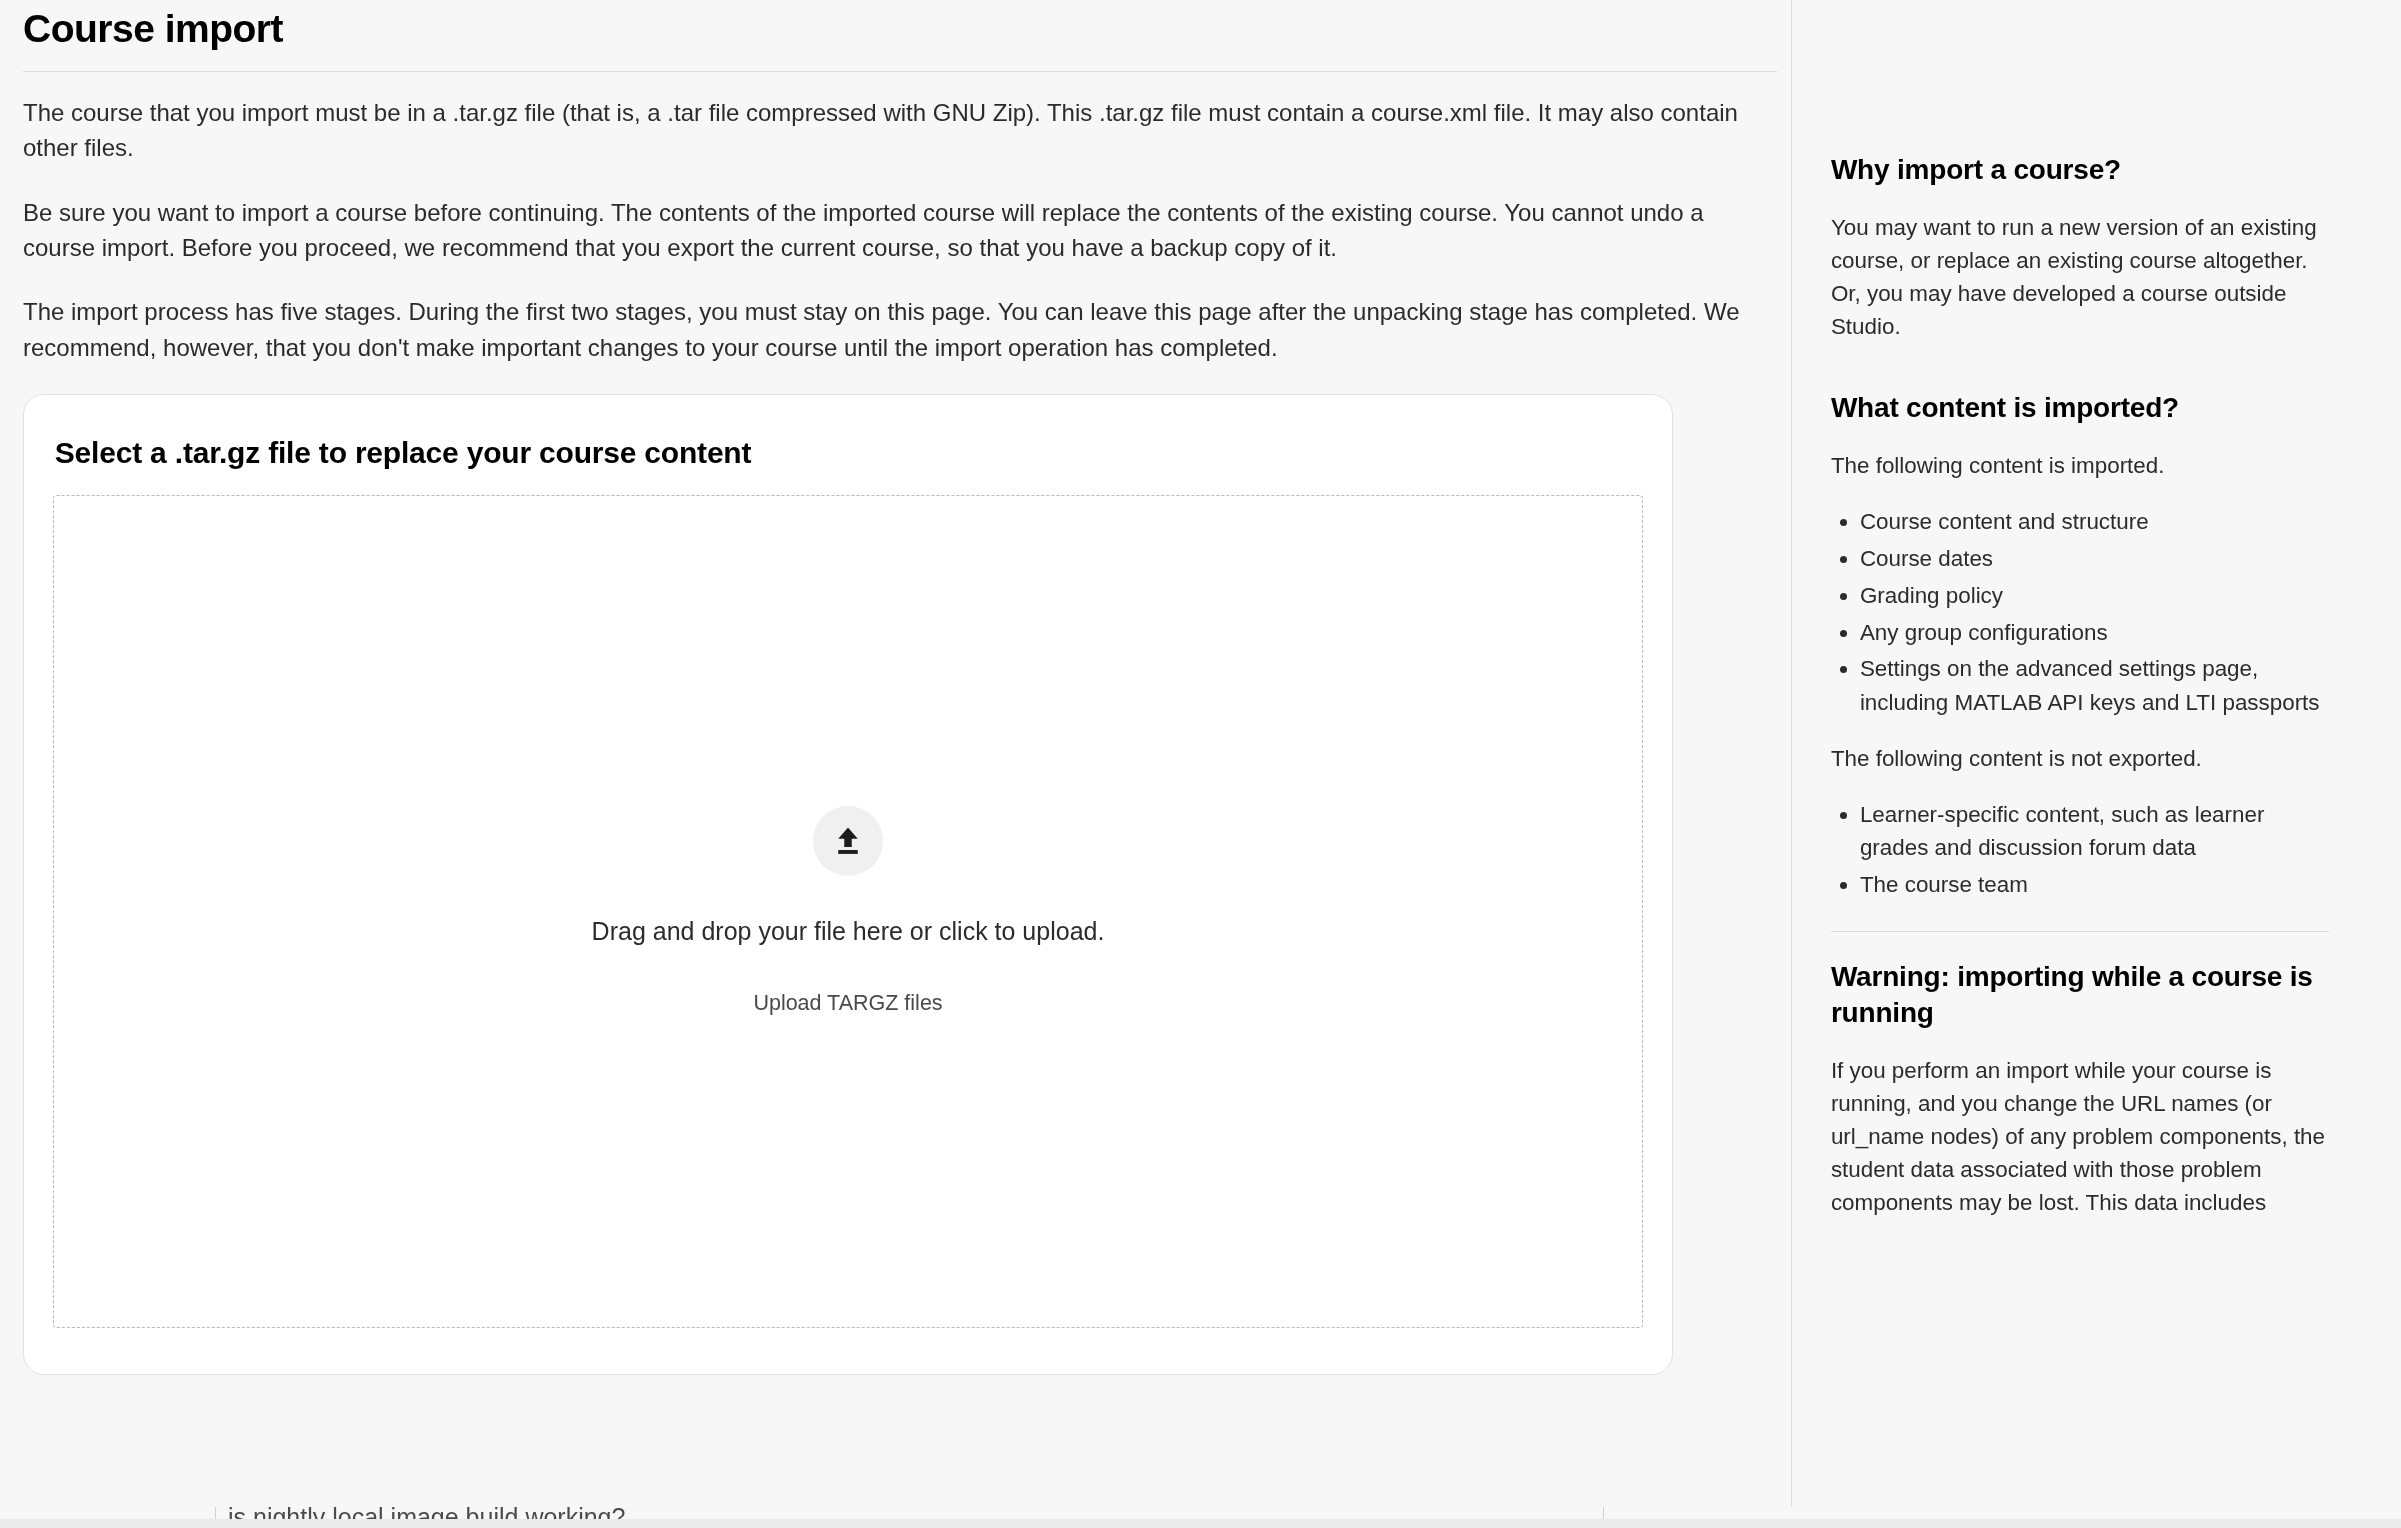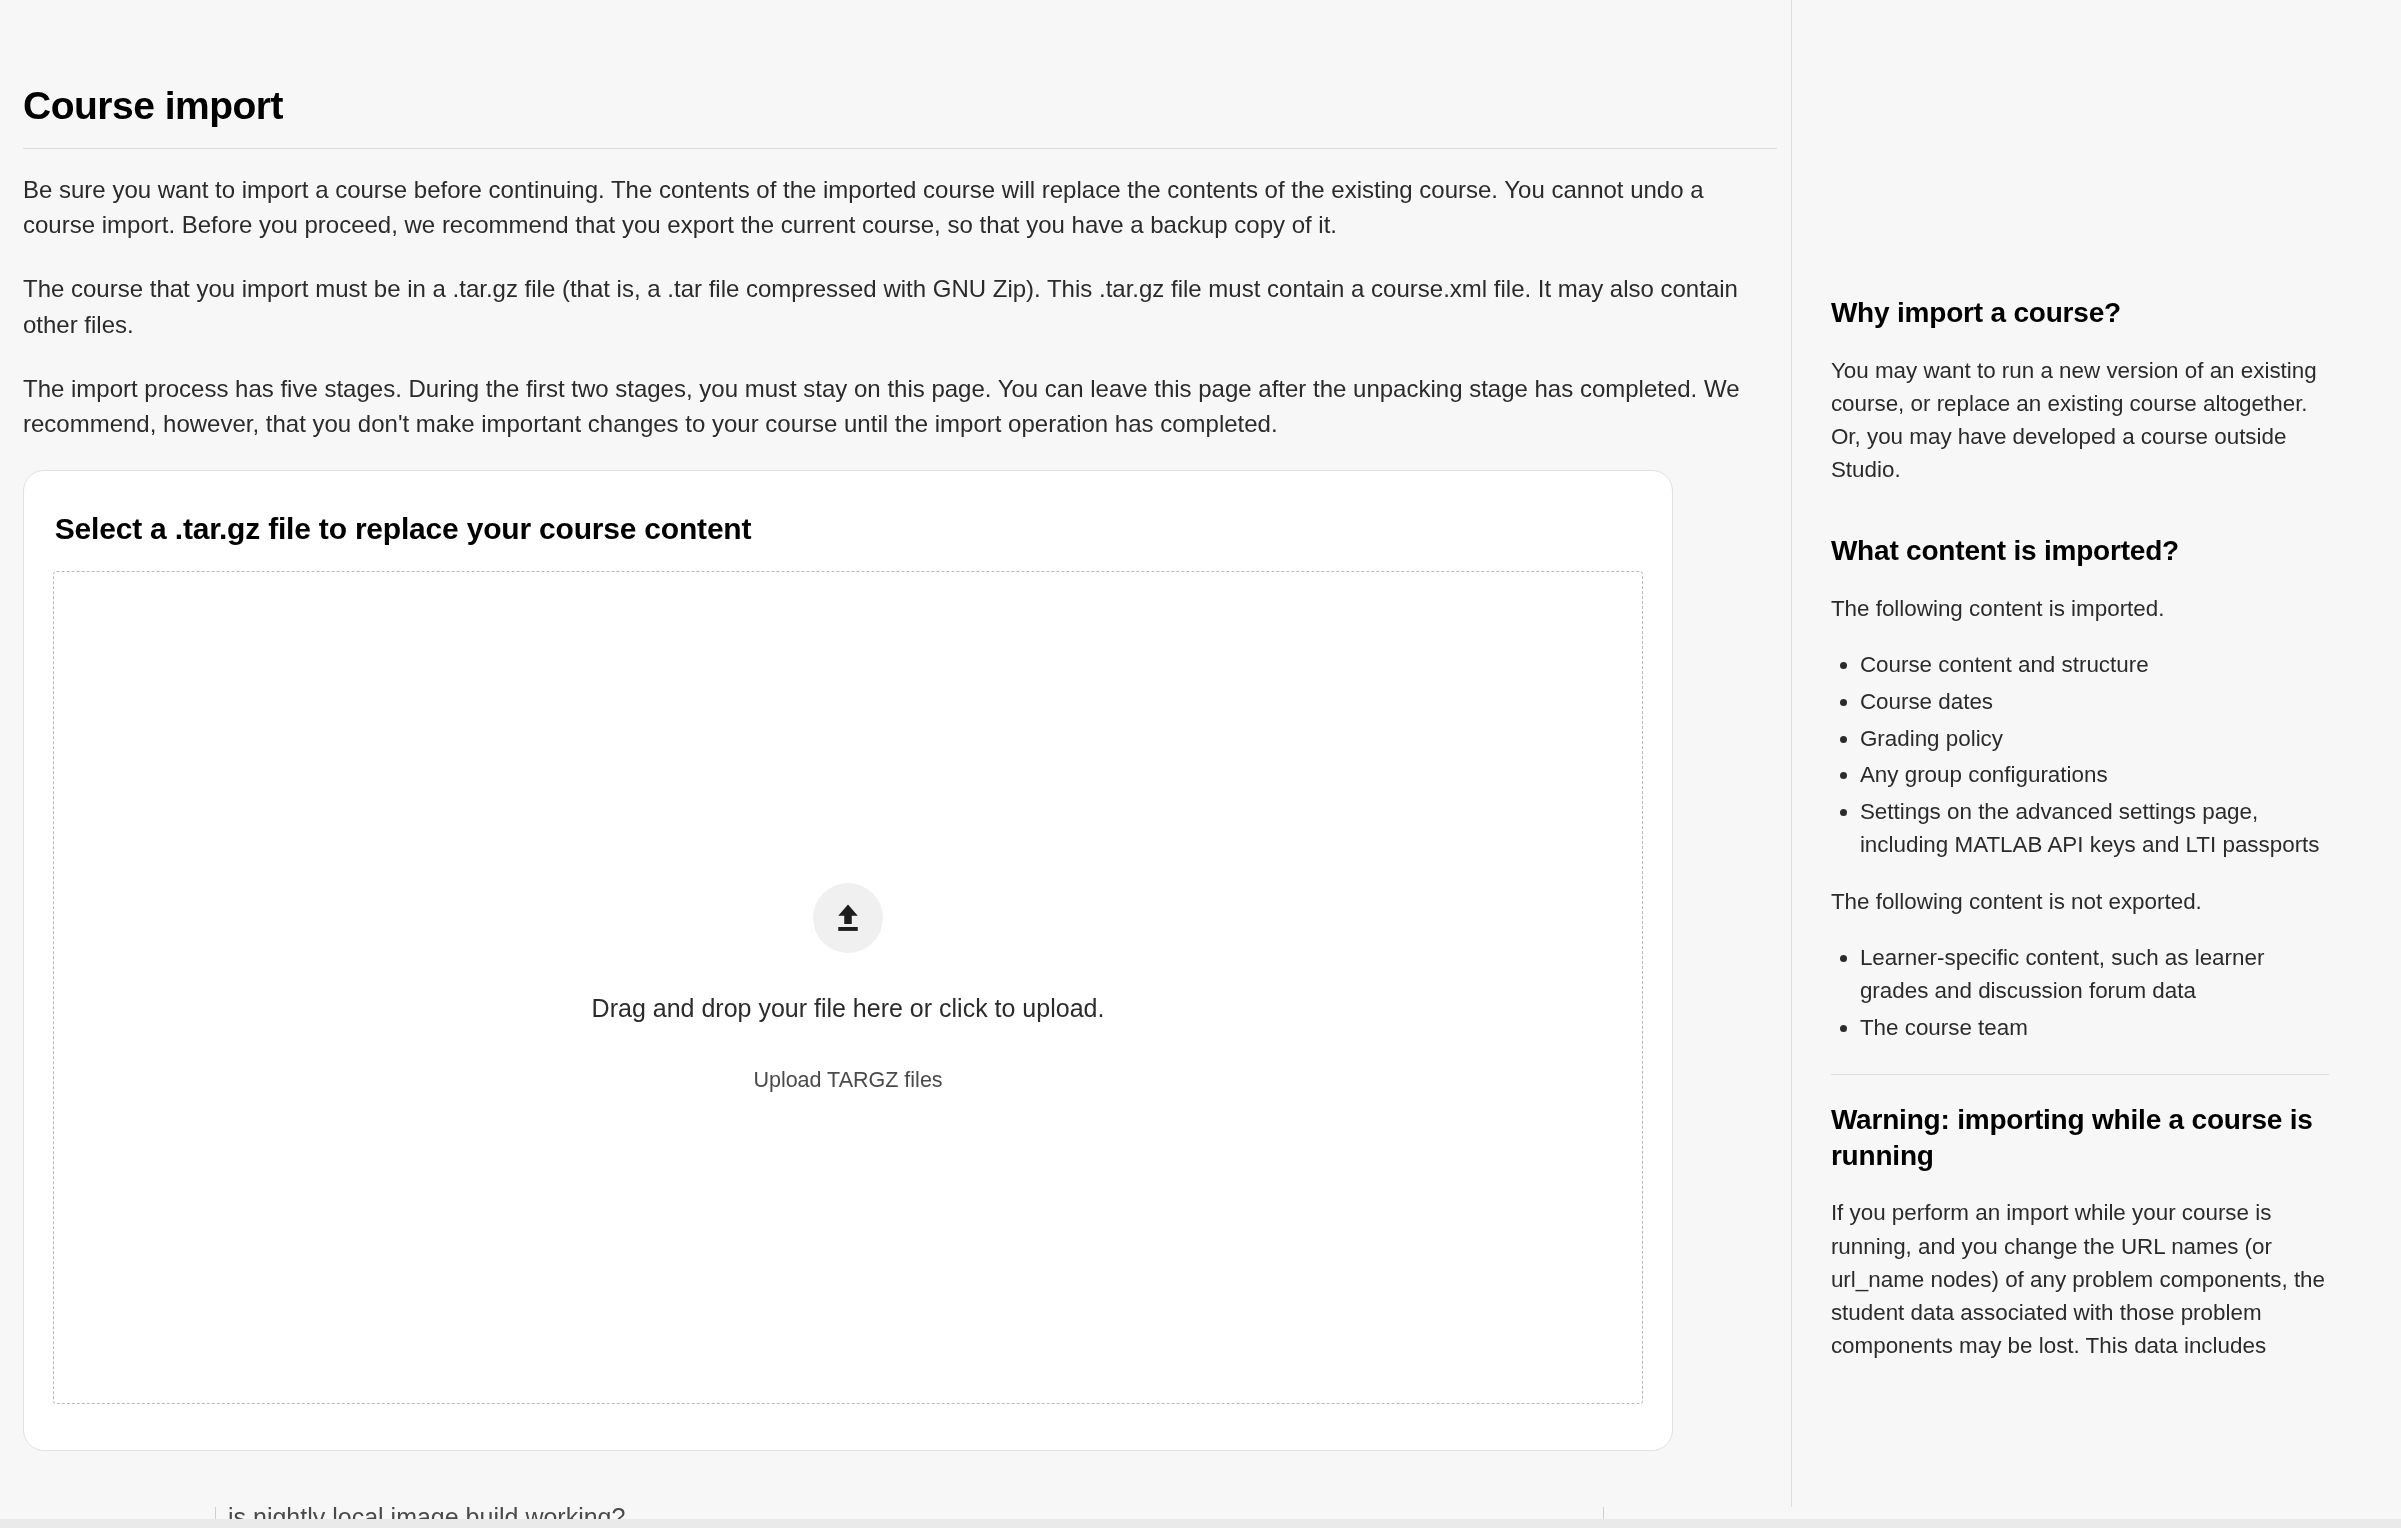--- a/index.html
+++ b/index.html
@@ -15,21 +15,21 @@
   }
   .page {
     position: relative;
     width: 2401px;
     height: 1528px;
     background: #f7f7f7;
     padding: 0 0 0 0;
   }
   .layout {
     display: flex;
-    align-items: center;
+    align-items: flex-start;
     width: 2401px;
   }
   
   .main-col {
     width: 1782px;
     padding: 0 34px 0 23px;
   }
   .page-title {
     font-size: 39px;
     font-weight: bold;
@@ -184,22 +184,22 @@
 <body>
 
 <div class="page">
   <div class="layout">
 
     <div class="main-col">
       <h1 class="page-title">Course import</h1>
       <hr class="title-rule">
 
       <div class="intro">
+        <p>The course that you import must be in a .tar.gz file (that is, a .tar file compressed with GNU Zip). This .tar.gz file must contain a course.xml file. It may also contain other files.</p>
         <p>Be sure you want to import a course before continuing. The contents of the imported course will replace the contents of the existing course. You cannot undo a course import. Before you proceed, we recommend that you export the current course, so that you have a backup copy of it.</p>
-        <p>The course that you import must be in a .tar.gz file (that is, a .tar file compressed with GNU Zip). This .tar.gz file must contain a course.xml file. It may also contain other files.</p>
         <p>The import process has five stages. During the first two stages, you must stay on this page. You can leave this page after the unpacking stage has completed. We recommend, however, that you don't make important changes to your course until the import operation has completed.</p>
       </div>
 
       <div class="upload-card">
         <h2>Select a .tar.gz file to replace your course content</h2>
         <div class="dropzone">
           <div class="upload-circle">
             <svg width="36" height="36" viewBox="0 0 24 24" aria-hidden="true">
               <path d="M12 3 L18.5 10.5 L14.5 10.5 L14.5 16 L9.5 16 L9.5 10.5 L5.5 10.5 Z" fill="#1d1d1d"></path>
               <rect x="5.5" y="18" width="13" height="2.6" fill="#1d1d1d"></rect>

